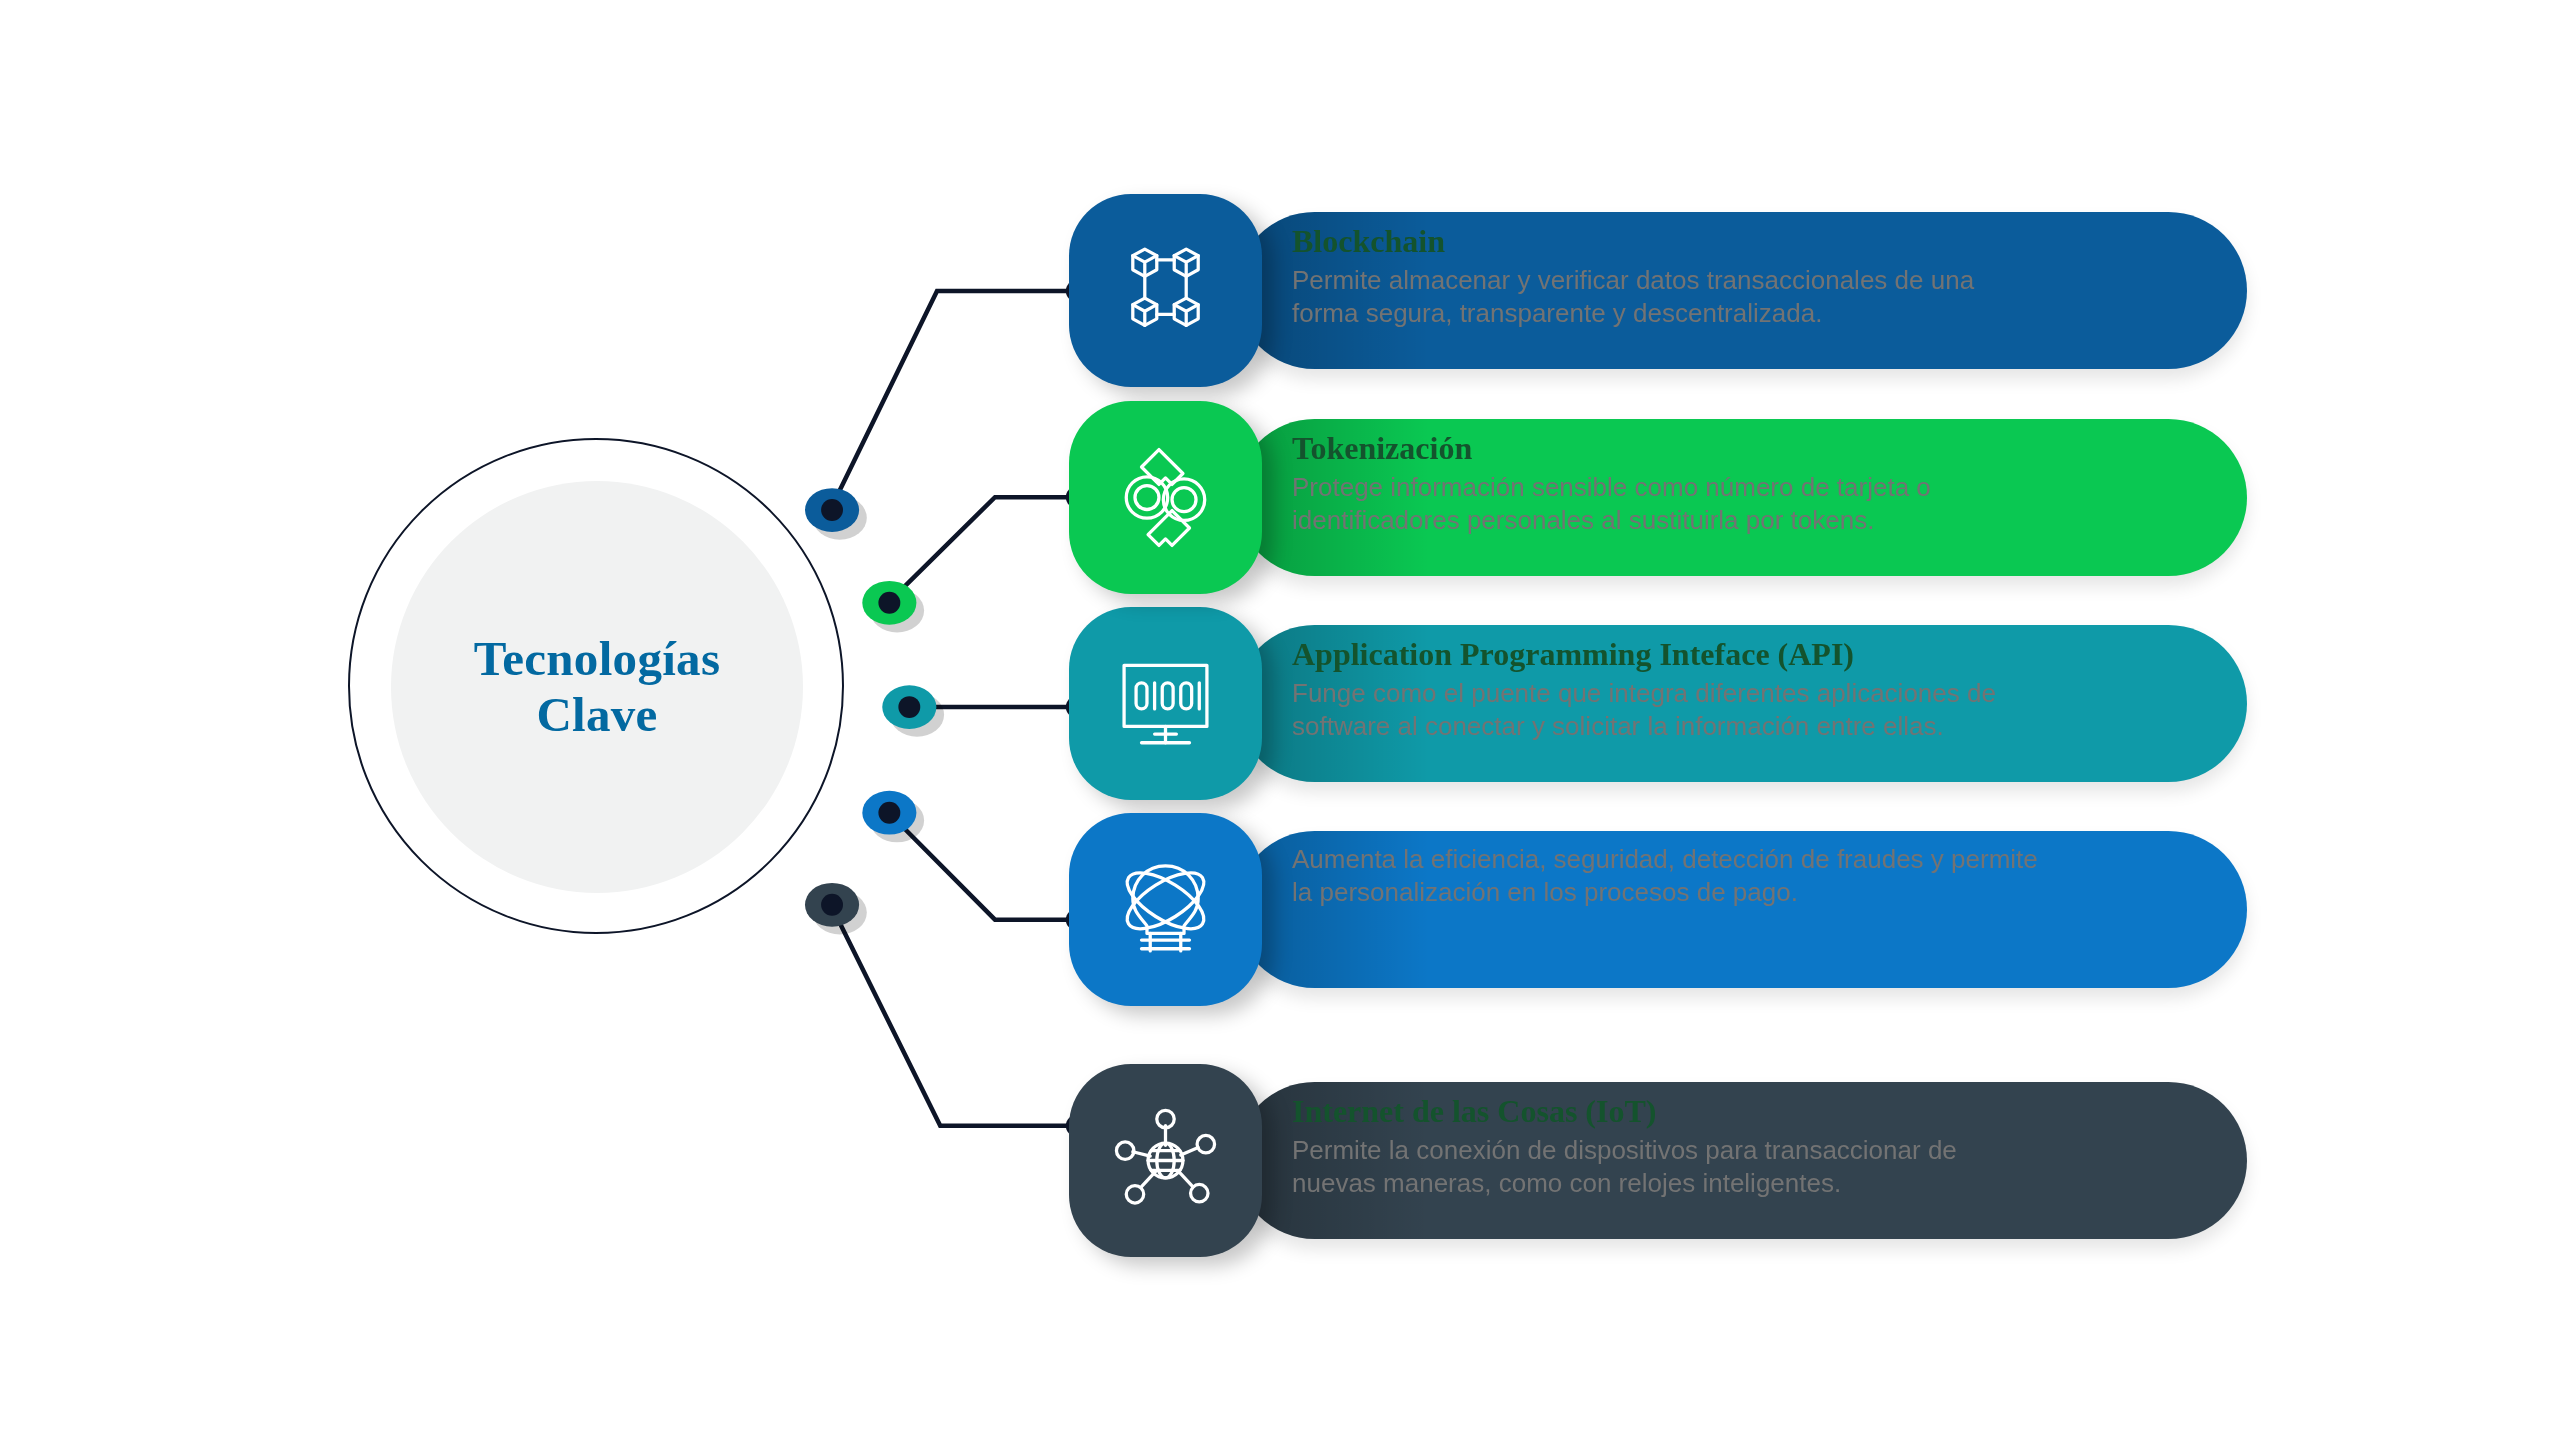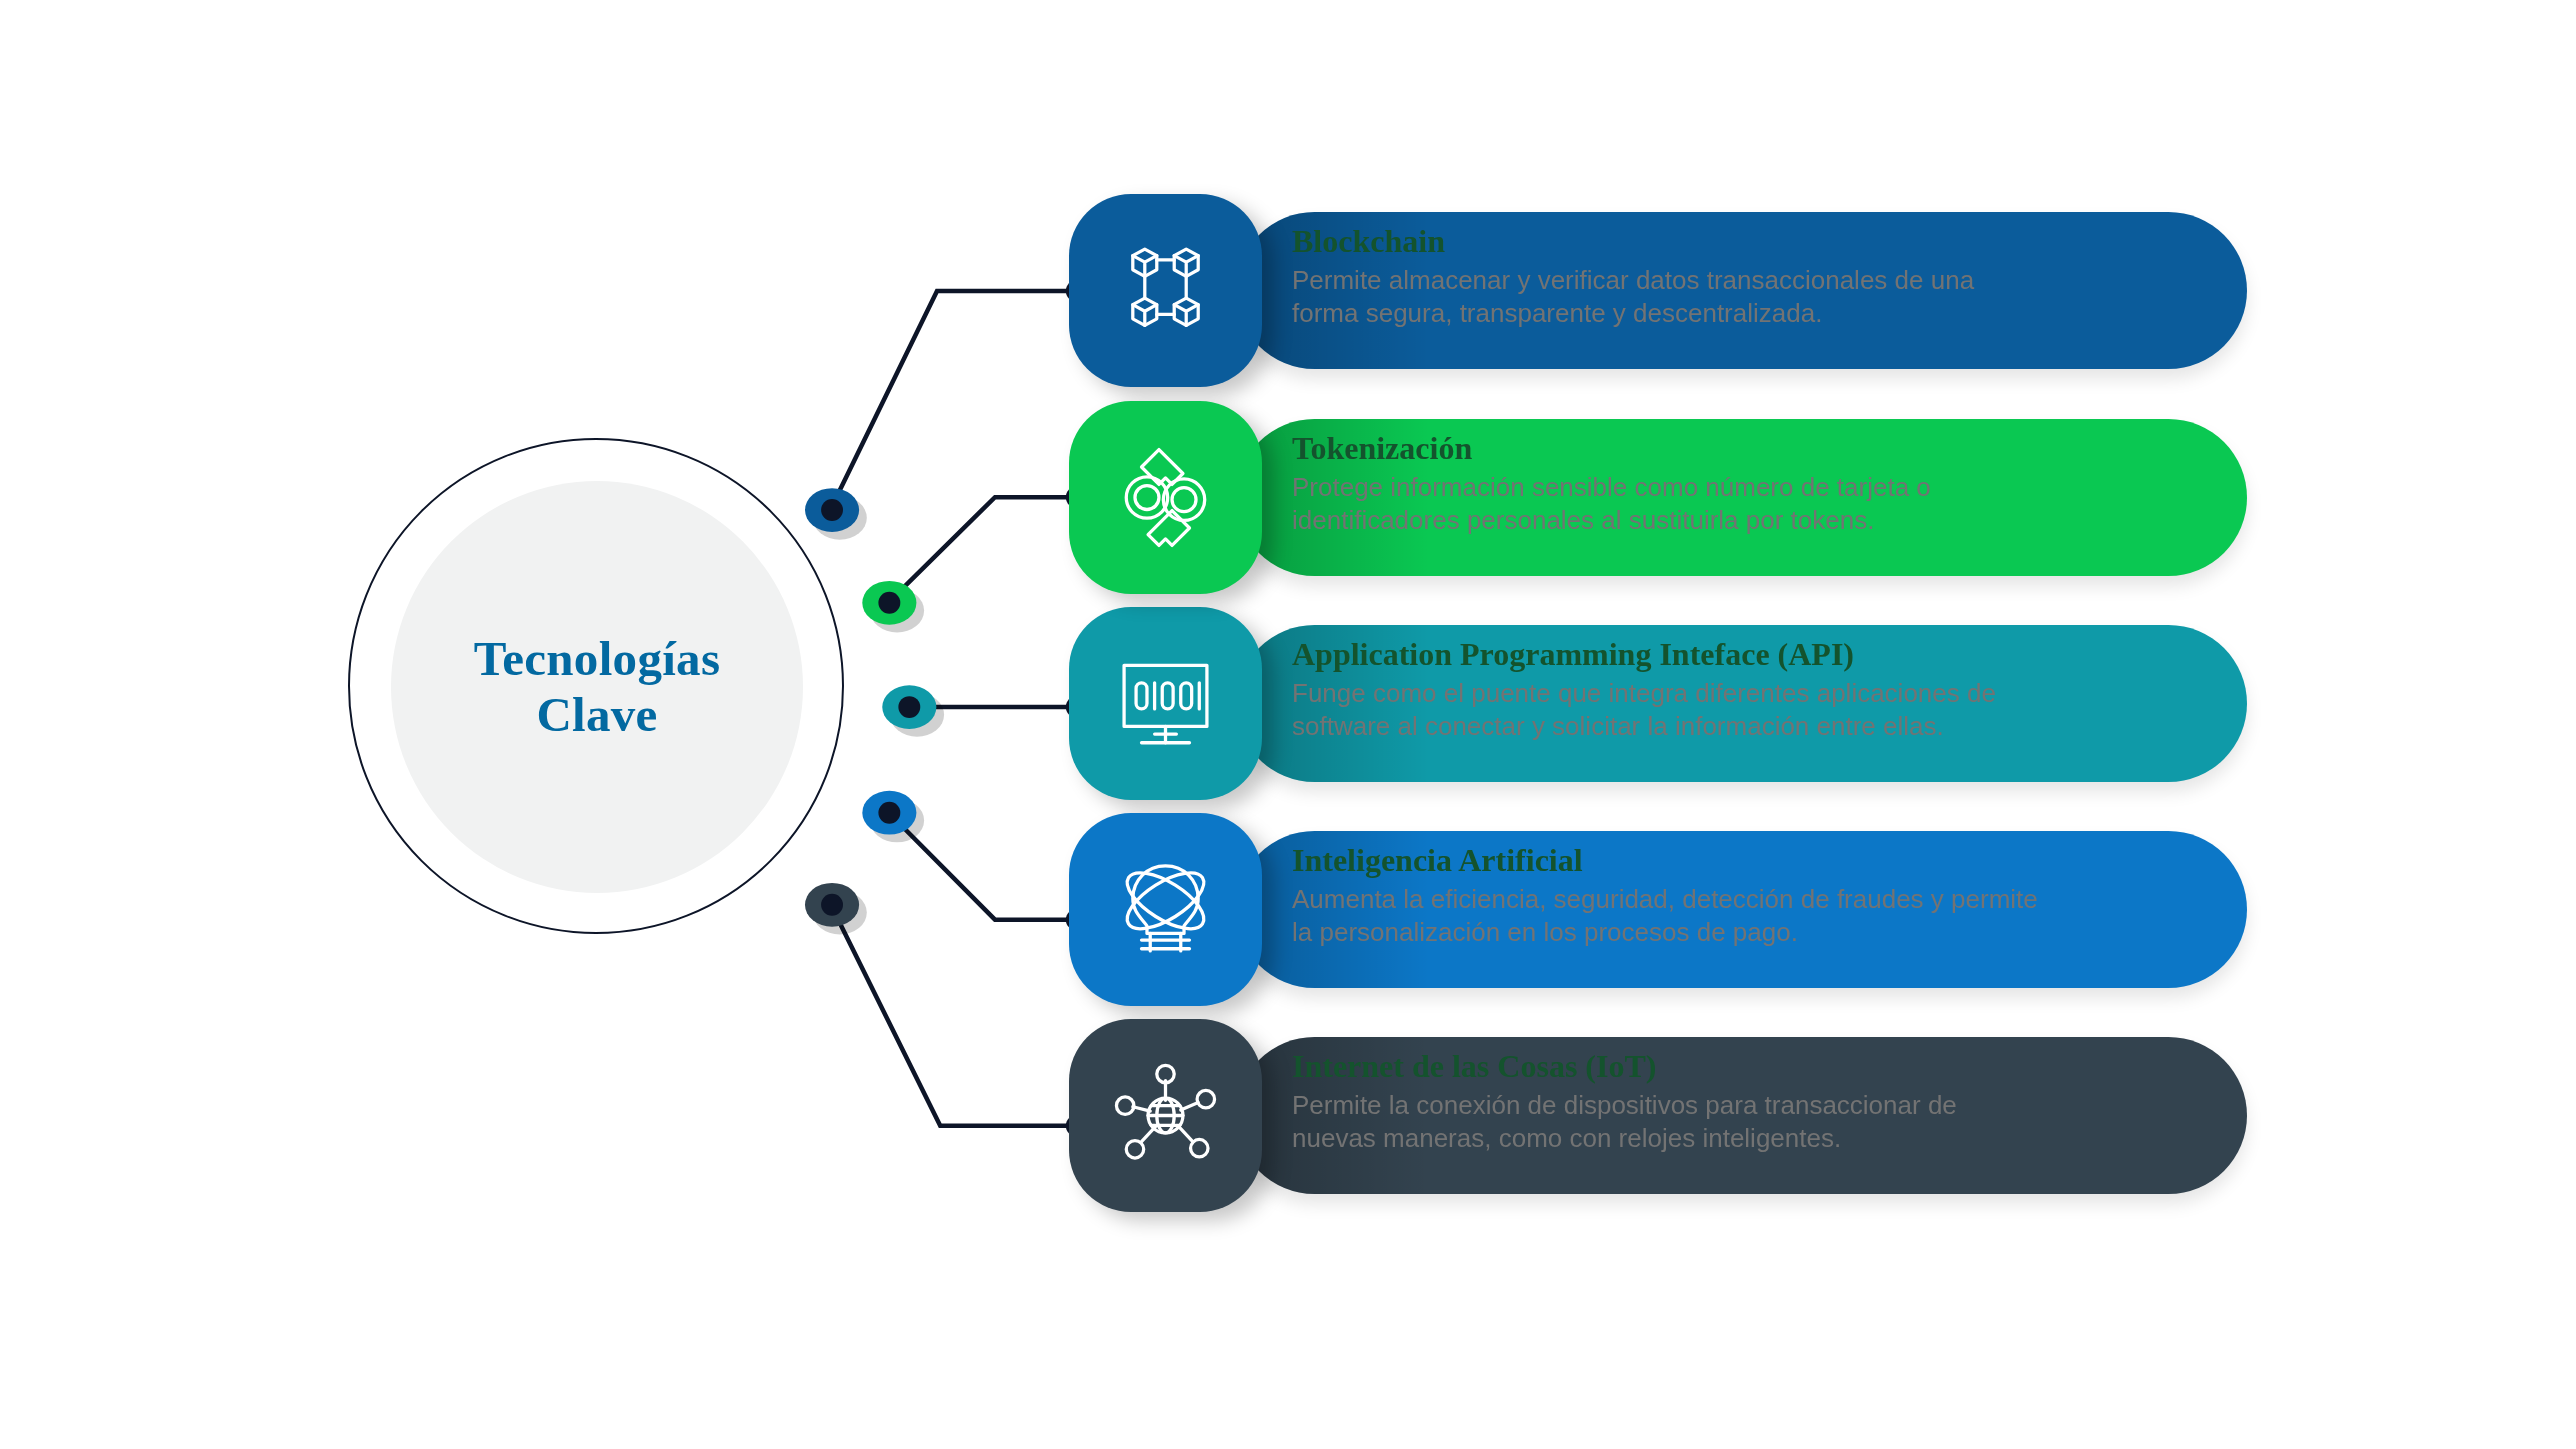--- a/index.html
+++ b/index.html
@@ -264,27 +264,26 @@
           <path d="M36 72 L36 88"></path>
           <path d="M64 72 L64 88"></path>
           <path d="M28 78 L72 78"></path>
           <path d="M28 86 L72 86"></path>
           <ellipse cx="50" cy="42" rx="40" ry="17" transform="rotate(-32 50 42)"></ellipse>
           <ellipse cx="50" cy="42" rx="40" ry="17" transform="rotate(32 50 42)"></ellipse>
         </g>
       </svg>
     </div>
     <div class="text-col">
-      <p class="card-title">Inteligencia Artificial</p>
       <p class="card-desc">Aumenta la eficiencia, seguridad, detección de fraudes y permite
 la personalización en los procesos de pago.</p>
     </div>
   </div>
 
-  <div class="row" style="top:1019px">
+  <div class="row" style="top:1064px">
     <div class="card" style="background:#33434f"></div>
     <div class="card-inner-shade"></div>
     <div class="tile" style="background:#33434f">
       <svg width="109" height="109" viewBox="0 0 100 100">
         <g fill="none" stroke="#ffffff" stroke-width="3" stroke-linejoin="round" stroke-linecap="round">
           <path d="M50 36 L50 18"></path>
           <path d="M36 46 L20 42"></path>
           <path d="M64 45 L80 38"></path>
           <path d="M41 60 L28 74"></path>
           <path d="M62 60 L75 74"></path>

